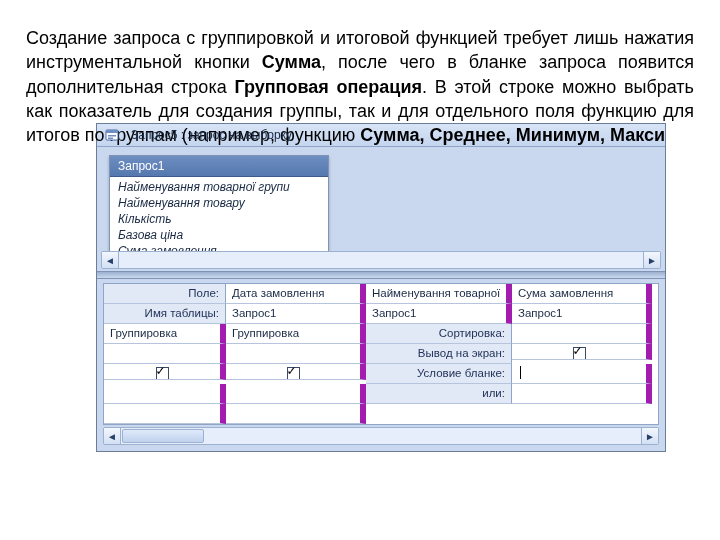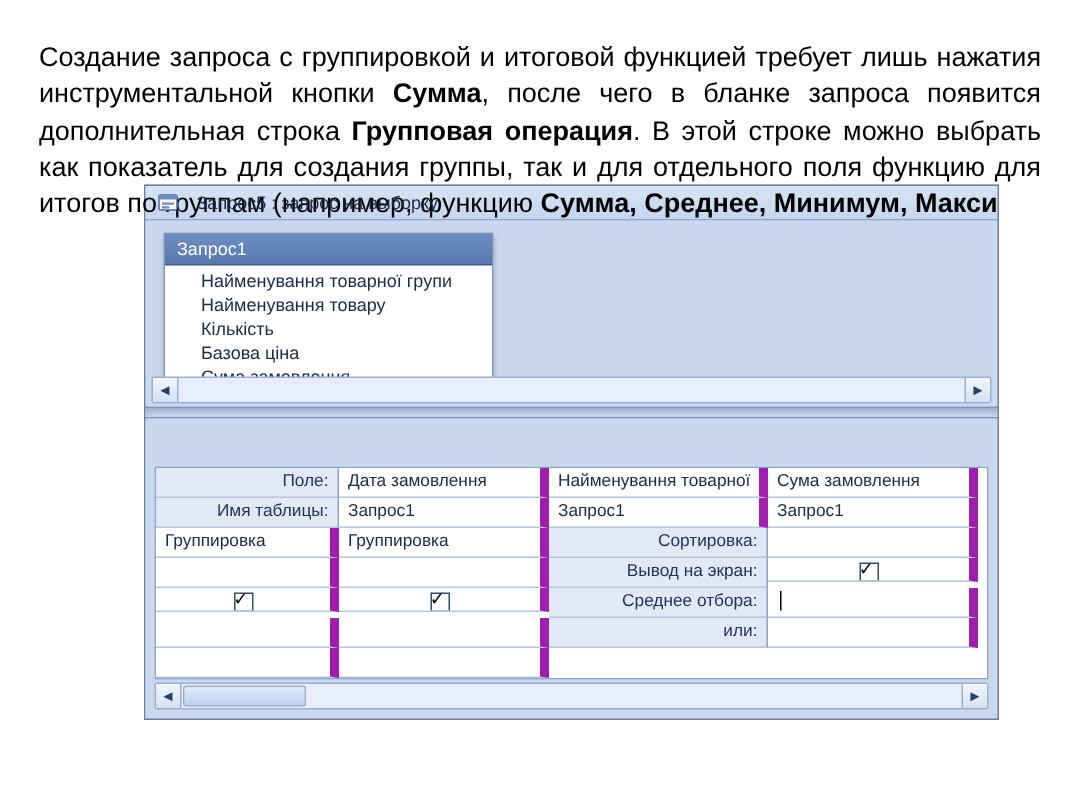--- a/index.html
+++ b/index.html
@@ -71,22 +71,23 @@
     border-bottom: 1px solid #3d5a8a;
   }
   .table-card ul {
     list-style: none;
     margin: 0;
     padding: 2px 0;
     font-size: 12px;
     color: #1a2a44;
   }
   .table-card li {
-    padding: 1px 24px;
+    padding: 1px 8px;
     white-space: nowrap;
+    font-style: italic;
   }
 
   .hscroll-top {
     position: absolute;
     left: 4px; right: 4px; bottom: 2px;
     height: 16px;
     background: #e7eefb;
     border: 1px solid #9cb0cf;
     border-radius: 2px;
     display: flex;
@@ -113,21 +114,20 @@
     background: #c9d8ef;
     padding: 4px 6px 6px 6px;
   }
   .qgrid {
     display: grid;
     grid-template-columns: 122px 140px 146px 140px;
     font-size: 11.5px;
     color: #1a2a44;
     background: #ffffff;
     border: 1px solid #8ea5c8;
-    margin-top: 28px;
   }
   .qgrid > div {
     border-right: 6px solid #a21caf;
     border-bottom: 1px solid #b6c4de;
     padding: 2px 6px;
     height: 15px;
     line-height: 15px;
     box-sizing: content-box;
     overflow: hidden;
     white-space: nowrap;
@@ -253,21 +253,21 @@
           <div class="rowlabel">Сортировка:</div>
           <div></div>
           <div></div>
           <div></div>
 
           <div class="rowlabel">Вывод на экран:</div>
           <div class="ck"><span class="checkbox on"></span></div>
           <div class="ck"><span class="checkbox on"></span></div>
           <div class="ck"><span class="checkbox on"></span></div>
 
-          <div class="rowlabel">Среднее отбора:</div>
+          <div class="rowlabel">Условие бланке:</div>
           <div class="cursor-cell"></div>
           <div></div>
           <div></div>
 
           <div class="rowlabel">или:</div>
           <div></div>
           <div></div>
           <div></div>
         </div>
 

